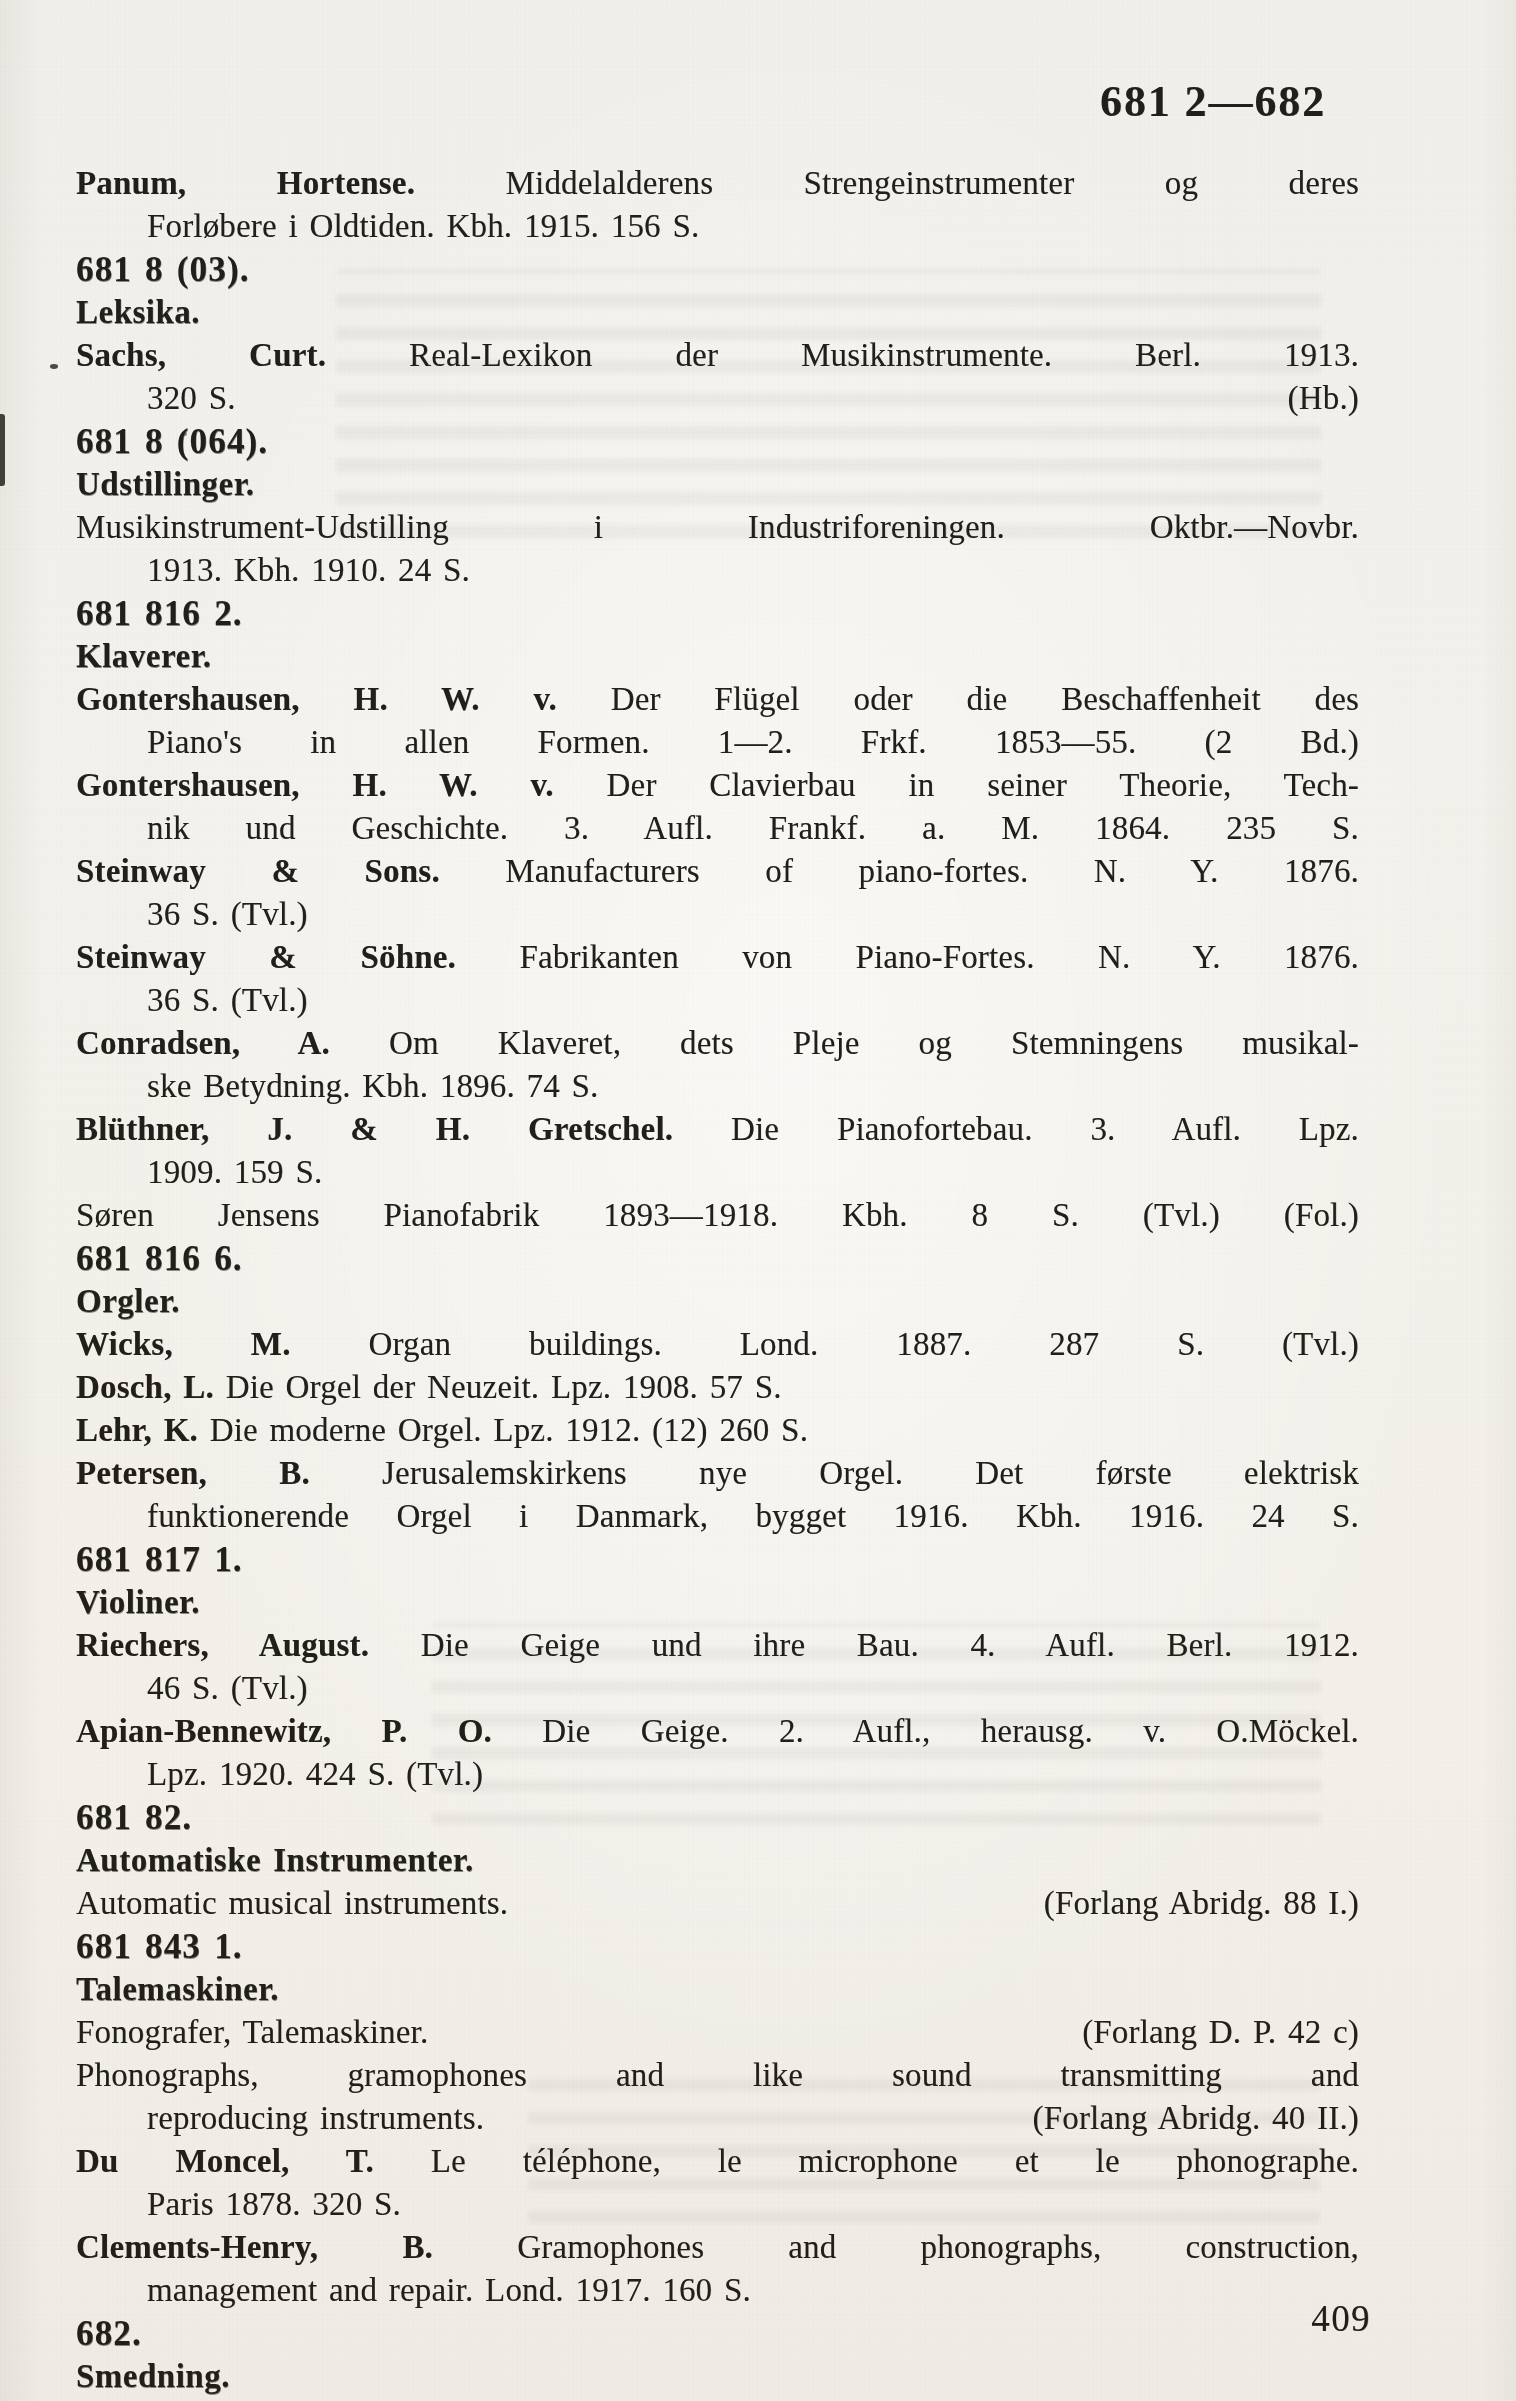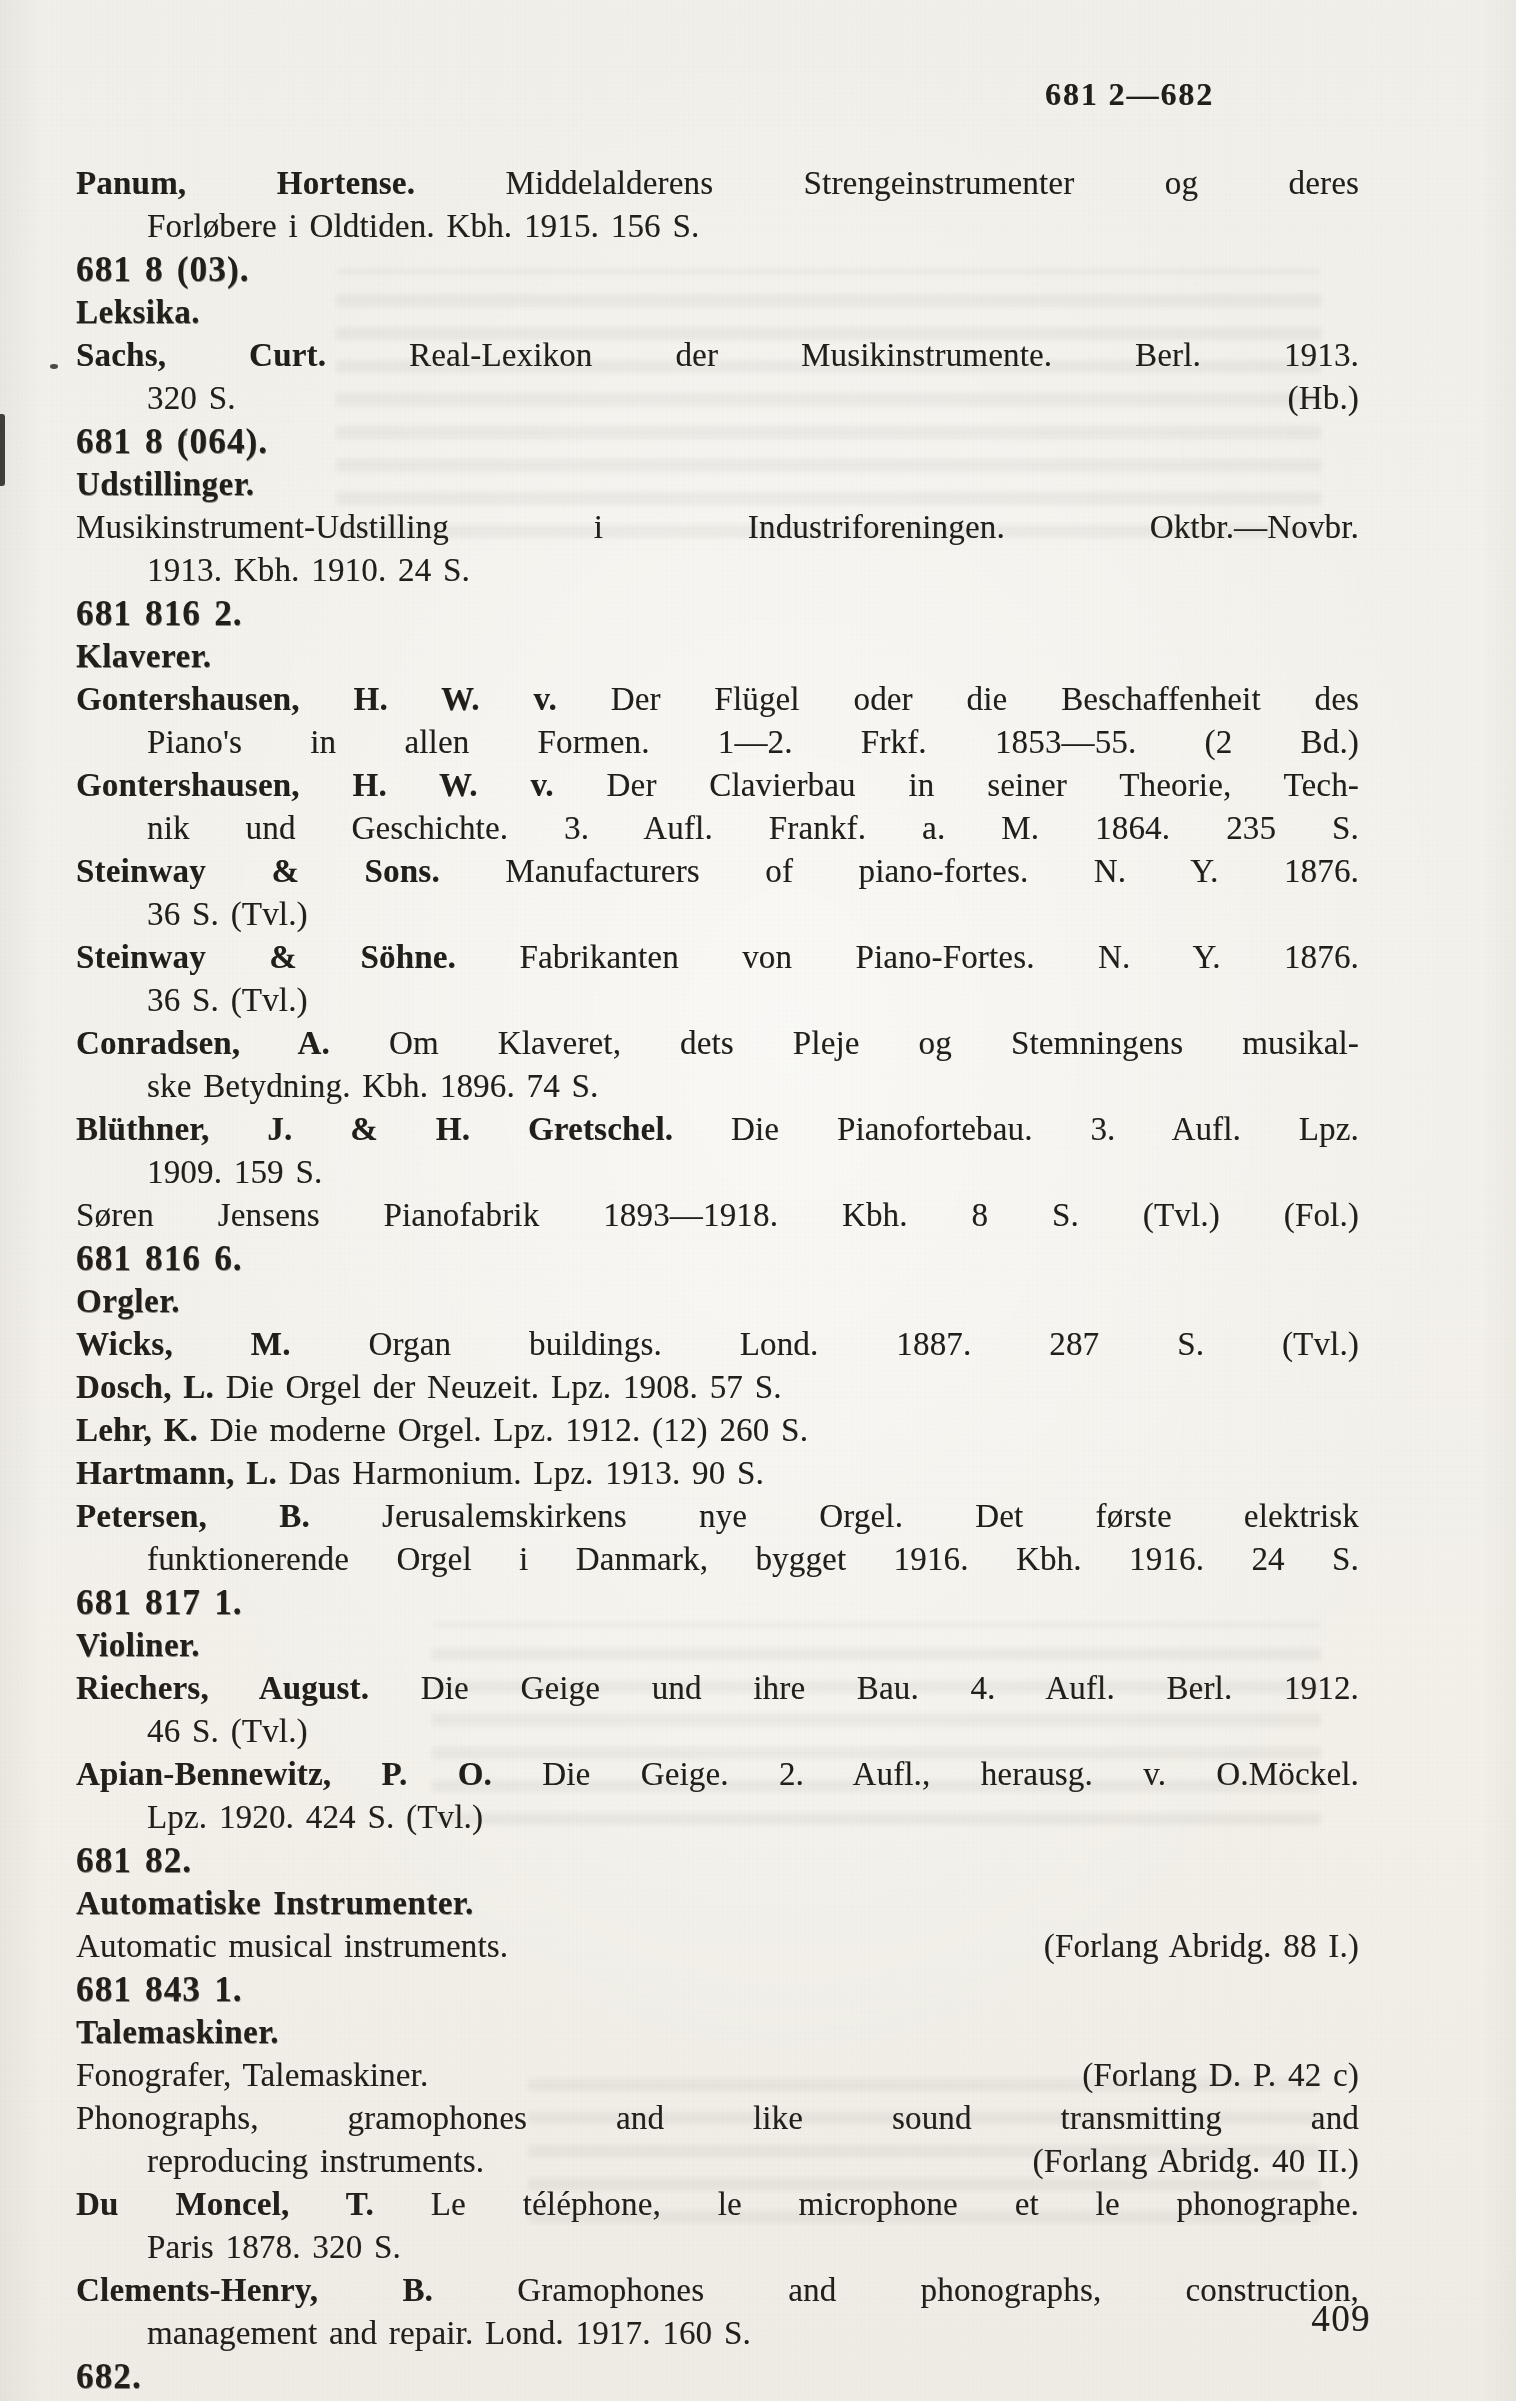--- a/index.html
+++ b/index.html
@@ -46,23 +46,23 @@
     pointer-events: none;
   }
   .artifact {
     position: absolute;
     background: #24211d;
     pointer-events: none;
   }
 
   .page-header {
     position: absolute;
-    left: 1045px;
+    left: 1100px;
     top: 76px;
-    font-size: 32px;
+    font-size: 44px;
     font-weight: bold;
     letter-spacing: 1.9px;
     text-shadow: 0.4px 0.4px 0.3px rgba(34,31,27,0.45);
     white-space: nowrap;
   }
 
   .text-block {
     position: absolute;
     left: 76px;
     top: 162px;
@@ -170,21 +170,20 @@
     <div class="line fill"><span class="b">Blüthner, J. &amp; H. Gretschel.</span><span> Die Pianofortebau. 3. Aufl. Lpz.</span></div>
     <div class="line cont"><span>1909. 159 S.</span></div>
     <div class="line fill"><span>Søren Jensens Pianofabrik 1893—1918. Kbh. 8 S. (Tvl.) (Fol.)</span></div>
     <div class="line headingline">
       <span class="classnum">681 816 6.</span>
       <span class="caption">Orgler.</span>
     </div>
     <div class="line fill"><span class="b">Wicks, M.</span><span> Organ buildings. Lond. 1887. 287 S. (Tvl.)</span></div>
     <div class="line"><span class="b">Dosch, L.</span><span> Die Orgel der Neuzeit. Lpz. 1908. 57 S.</span></div>
     <div class="line"><span class="b">Lehr, K.</span><span> Die moderne Orgel. Lpz. 1912. (12) 260 S.</span></div>
-    <div class="line"><span class="b">Hartmann, L.</span><span> Das Harmonium. Lpz. 1913. 90 S.</span></div>
     <div class="line fill"><span class="b">Petersen, B.</span><span> Jerusalemskirkens nye Orgel. Det første elektrisk</span></div>
     <div class="line fill cont"><span>funktionerende Orgel i Danmark, bygget 1916. Kbh. 1916. 24 S.</span></div>
     <div class="line headingline">
       <span class="classnum">681 817 1.</span>
       <span class="caption">Violiner.</span>
     </div>
     <div class="line fill"><span class="b">Riechers, August.</span><span> Die Geige und ihre Bau. 4. Aufl. Berl. 1912.</span></div>
     <div class="line cont"><span>46 S. (Tvl.)</span></div>
     <div class="line fill"><span class="b">Apian-Bennewitz, P. O.</span><span> Die Geige. 2. Aufl., herausg. v. O.Möckel.</span></div>
     <div class="line cont"><span>Lpz. 1920. 424 S. (Tvl.)</span></div>

